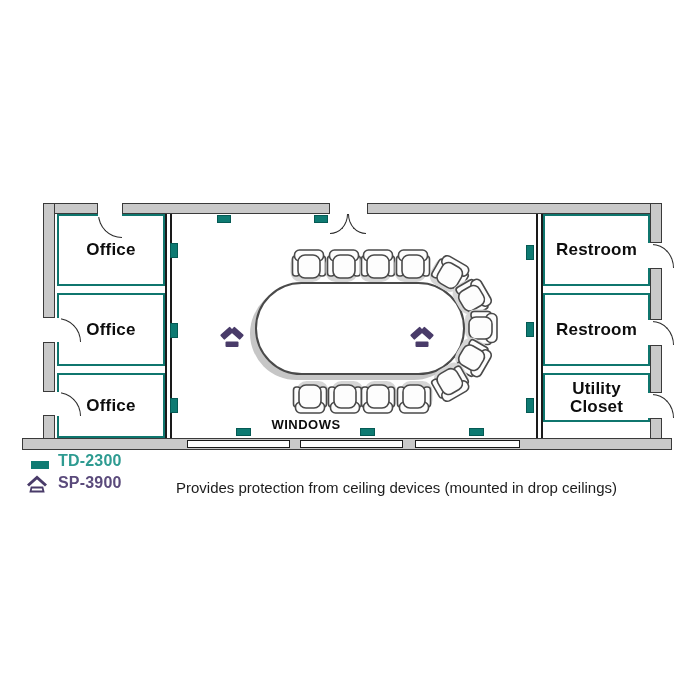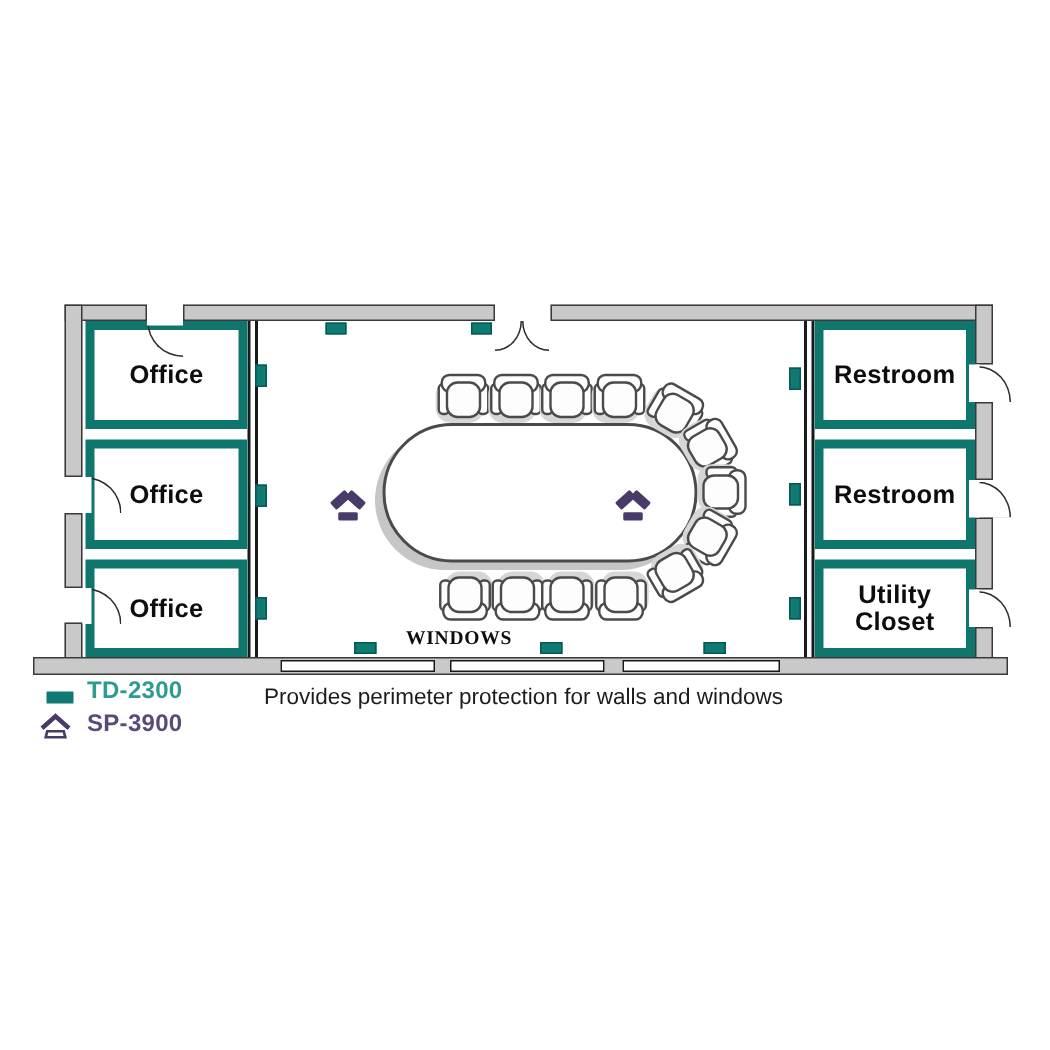--- a/index.html
+++ b/index.html
@@ -2,21 +2,21 @@
 <html><head>
 <meta charset="utf-8">
 <style>
   html,body{margin:0;padding:0;background:#fff;}
   #canvas{position:relative;width:700px;height:700px;background:#fff;overflow:hidden;
           font-family:"Liberation Sans", sans-serif;}
   
   .wall{position:absolute;background:#c9c9c9;border:1px solid #3a3a3a;box-sizing:border-box;z-index:1;}
   .iwall-v{position:absolute;background:#fff;border-left:2px solid #1a1a1a;border-right:2px solid #1a1a1a;box-sizing:border-box;z-index:2;}
   
-  .room{position:absolute;background:#fff;border:6px solid #0f766e;box-sizing:border-box;z-index:2;
+  .room{position:absolute;background:#fff;border:2px solid #0f766e;box-sizing:border-box;z-index:2;
         display:flex;align-items:center;justify-content:center;text-align:center;}
   .room-label{font-weight:bold;font-size:17px;line-height:18px;color:#0d0d0d;letter-spacing:.2px;}
   .patch{position:absolute;background:#fff;z-index:3;}
   
   .arc{position:absolute;box-sizing:border-box;z-index:3;background:transparent;}
   .arc-bl{border-left:1.6px solid #2a2a2a;border-bottom:1.6px solid #2a2a2a;border-bottom-left-radius:100% 100%;}
   .arc-br{border-right:1.6px solid #2a2a2a;border-bottom:1.6px solid #2a2a2a;border-bottom-right-radius:100% 100%;}
   .arc-tr{border-top:1.6px solid #2a2a2a;border-right:1.6px solid #2a2a2a;border-top-right-radius:100% 100%;}
   
   #conf-table{position:absolute;background:#fff;border:2px solid #4a4a4a;border-radius:47px;
@@ -54,40 +54,40 @@
   <div class="wall" style="left:650px;top:345px;width:12px;height:48px;"></div>
   <div class="wall" style="left:650px;top:418px;width:12px;height:22px;"></div>
 
   <div class="wall" style="left:22px;top:438px;width:650px;height:12px;"></div>
 
   <div class="iwall-v" style="left:165px;top:214px;width:7px;height:224px;"></div>
   <div class="iwall-v" style="left:536px;top:214px;width:7px;height:224px;"></div>
 
   <div id="conf-table" style="left: 255px; top: 282px; width: 210px; height: 93px;"></div>
 
-  <div id="windows-label" style="left:251px;top:417px;width:110px;font-family:Liberation Serif, serif;">WINDOWS</div>
+  <div id="windows-label" style="left:251px;top:417px;width:110px;">WINDOWS</div>
 
   <div class="arc arc-bl" style="left:98px;top:214px;width:24px;height:24px;"></div>
   <div class="arc arc-br" style="left:330px;top:214px;width:18px;height:20px;"></div>
   <div class="arc arc-bl" style="left:348px;top:214px;width:18px;height:20px;"></div>
   <div class="arc arc-tr" style="left:57px;top:318px;width:24px;height:24px;"></div>
   <div class="arc arc-tr" style="left:57px;top:392px;width:24px;height:24px;"></div>
   <div class="arc arc-tr" style="left:652px;top:244px;width:22px;height:24px;"></div>
   <div class="arc arc-tr" style="left:652px;top:321px;width:22px;height:24px;"></div>
   <div class="arc arc-tr" style="left:652px;top:394px;width:22px;height:24px;"></div>
 
   <div class="legend-icon" style="left: 31px; top: 461px; width: 18px; height: 8px; background: rgb(14, 122, 114);" id="td-legend-icon"></div>
   <div class="legend-model" id="td-model" style="left: 58px; top: 452px; color: rgb(46, 155, 145);">TD-2300</div>
-  <div class="legend-desc" style="left:176px;top:456px;">Provides perimeter protection for walls and windows</div>
 
   <svg class="legend-icon" style="left:25px;top:475px;" width="24" height="19" viewBox="0 0 24 19" id="sp-legend-icon">
     <path d="M3 10.5 L12 2.5 L21 10.5" fill="none" stroke-width="3" stroke-linejoin="miter" stroke="#493b69"></path>
     <path d="M6.5 12.5 H17.5 L18.5 16.5 H5.5 Z" fill="none" stroke-width="1.8" stroke="#493b69"></path>
   </svg>
   <div class="legend-model" id="sp-model" style="left: 58px; top: 474px; color: rgb(90, 74, 123);">SP-3900</div>
+  <div class="legend-desc" style="left:176px;top:479px;">Provides protection from ceiling devices (mounted in drop ceilings)</div>
 
   <svg id="chairs-layer" width="700" height="700">
     <defs>
       <g id="chair-symbol">
         <rect class="ch-shadow" x="-18.5" y="-13" width="32" height="29" rx="10"></rect>
         <rect class="ch" x="-16.5" y="-10" width="7" height="20" rx="3"></rect>
         <rect class="ch" x="9.5" y="-10" width="7" height="20" rx="3"></rect>
         <rect class="ch" x="-14.5" y="-16" width="29" height="11" rx="5"></rect>
         <rect class="ch" x="-11" y="-11" width="22" height="23" rx="7"></rect>
       </g>
@@ -114,21 +114,21 @@
     </div>
     <div class="room" style="left: 57px; top: 373px; width: 108px; height: 65px;">
       <div class="room-label">Office</div>
     </div>
     <div class="room" style="left: 543px; top: 214px; width: 107px; height: 72px;">
       <div class="room-label">Restroom</div>
     </div>
     <div class="room" style="left: 543px; top: 293px; width: 107px; height: 73px;">
       <div class="room-label">Restroom</div>
     </div>
-    <div class="room" style="left: 543px; top: 373px; width: 107px; height: 65px;">
+    <div class="room" style="left: 543px; top: 373px; width: 107px; height: 49px;">
       <div class="room-label">Utility<br>Closet</div>
     </div>
     <div class="patch" style="left: 98px; top: 212px; width: 24px; height: 5px;"></div>
     <div class="patch" style="left: 55px; top: 318px; width: 6px; height: 24px;"></div>
     <div class="patch" style="left: 55px; top: 392px; width: 6px; height: 24px;"></div>
     <div class="patch" style="left: 646px; top: 243px; width: 7px; height: 25px;"></div>
     <div class="patch" style="left: 646px; top: 320px; width: 7px; height: 25px;"></div>
     <div class="patch" style="left: 646px; top: 393px; width: 7px; height: 25px;"></div>
     <div class="window-pane" style="left: 187px; top: 440px; width: 103px; height: 8px;"></div>
     <div class="window-pane" style="left: 300px; top: 440px; width: 103px; height: 8px;"></div>

